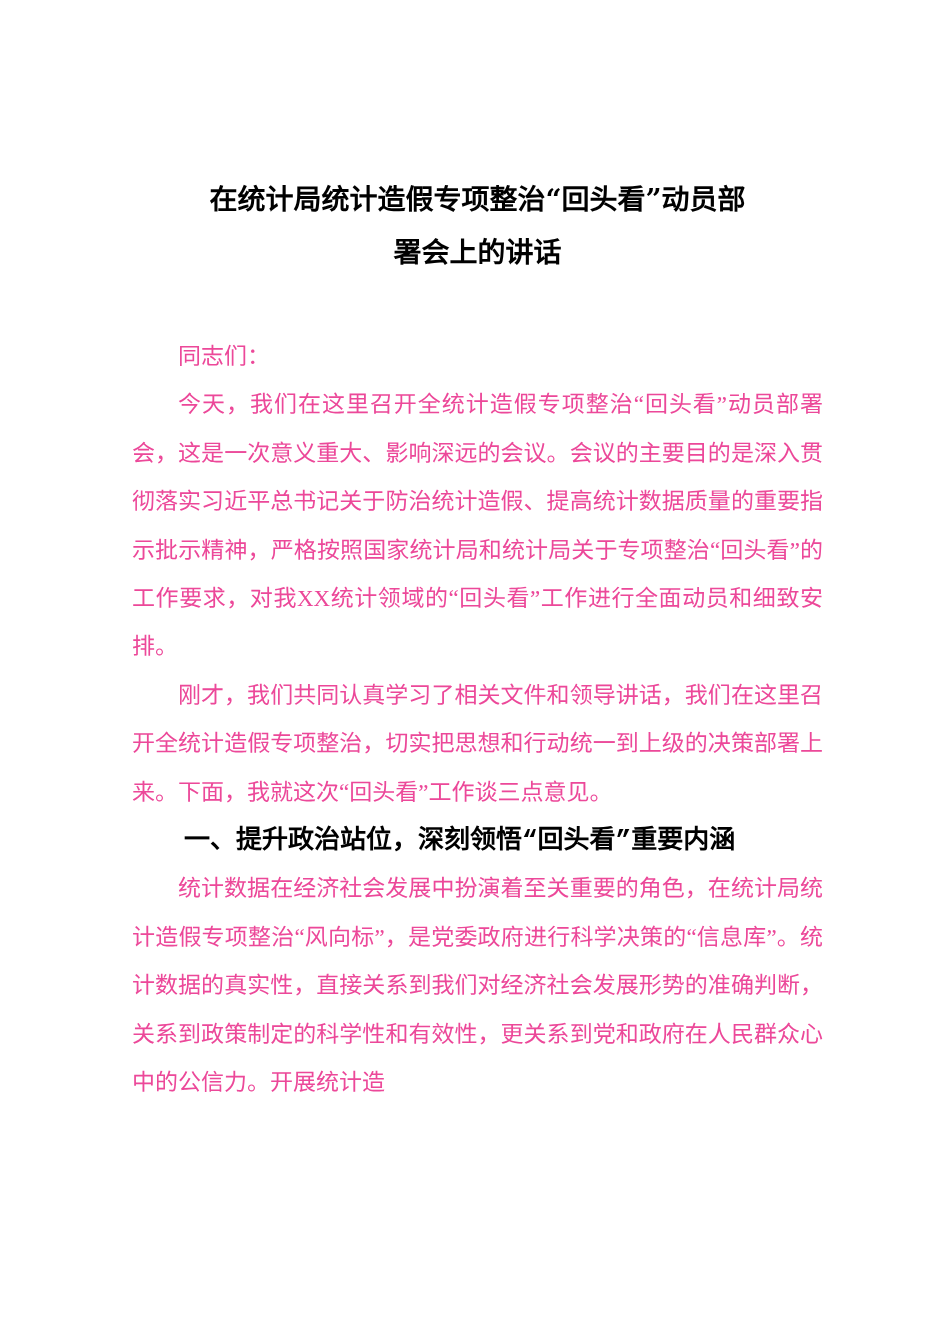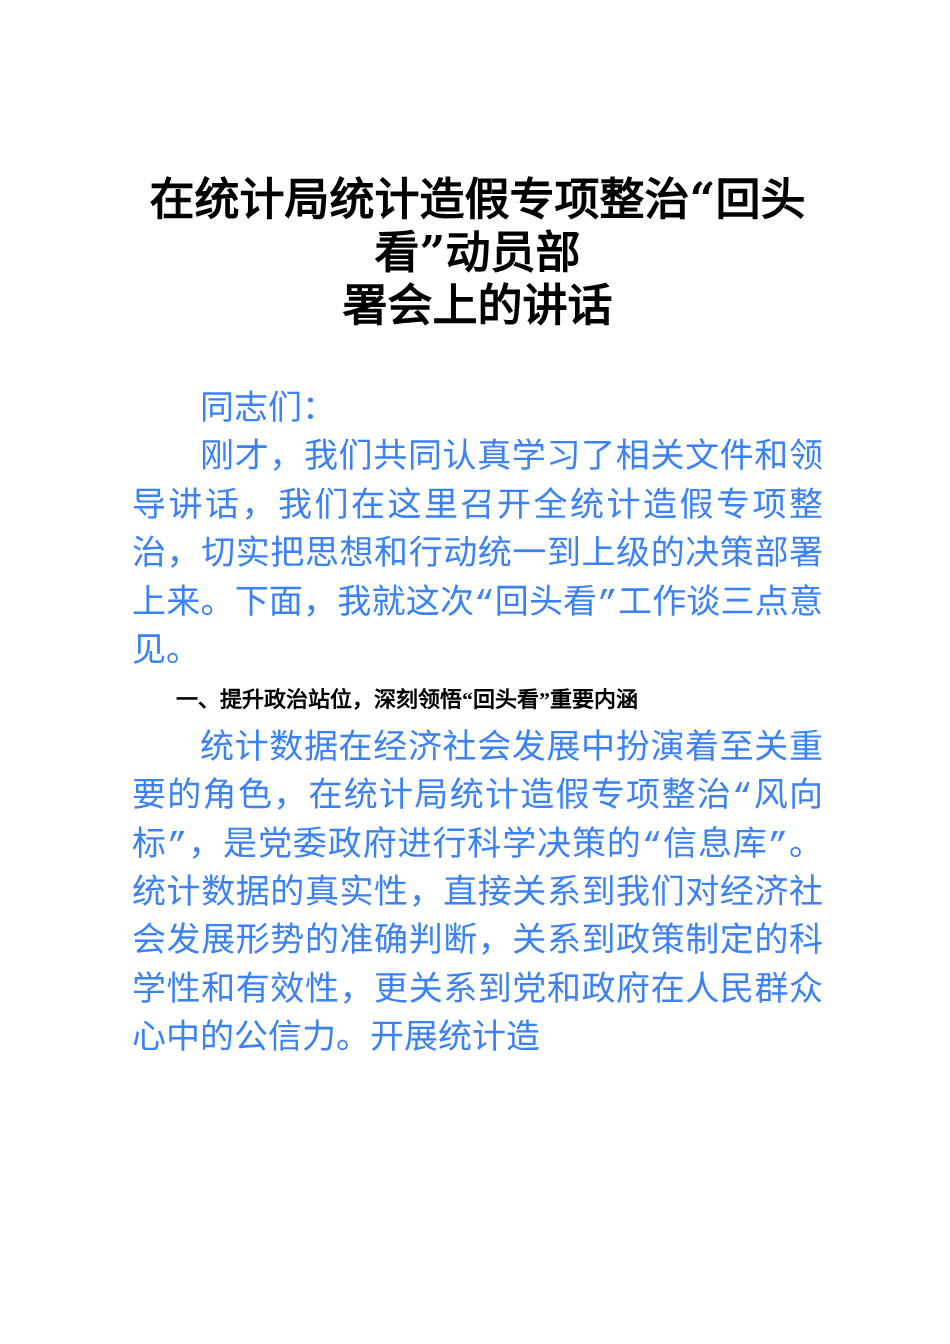--- a/index.html
+++ b/index.html
@@ -14,55 +14,56 @@
     height: 1344px;
     background: #ffffff;
     padding: 173px 127px 0 132px;
     overflow: hidden;
     color: #000000;
   }
   .doc-title {
     margin: 0 0 54px 0;
     font-family: "DejaVu Serif", "Liberation Serif", serif;
     font-weight: 700;
-    font-size: 45px;
+    font-size: 28px;
     line-height: 53px;
     text-align: center;
     white-space: pre-line;
     color: #000000;
   }
   .para {
     margin: 0;
-    font-family: Liberation Mono, monospace;
+    font-family: Liberation Serif, serif;
     font-weight: 400;
-    font-size: 34px;
+    font-size: 23px;
     line-height: 48.4px;
     text-align: justify;
     text-indent: 2em;
-    color: #3b82f6;
+    color: #ec4899;
   }
   .section-heading {
     margin: 0;
-    font-family: Liberation Serif, serif;
+    font-family: Liberation Mono, monospace;
     font-weight: 700;
-    font-size: 22px;
+    font-size: 26px;
     line-height: 48.4px;
     text-indent: 2em;
     text-align: left;
     color: #000000;
   }
 </style>
 </head>
 <body>
 
 <div class="doc-page">
   <h1 class="doc-title">在统计局统计造假专项整治“回头看”动员部
 署会上的讲话</h1>
 
   <p class="para">同志们：</p>
 
+  <p class="para">今天，我们在这里召开全统计造假专项整治“回头看”动员部署会，这是一次意义重大、影响深远的会议。会议的主要目的是深入贯彻落实习近平总书记关于防治统计造假、提高统计数据质量的重要指示批示精神，严格按照国家统计局和统计局关于专项整治“回头看”的工作要求，对我XX统计领域的“回头看”工作进行全面动员和细致安排。</p>
 
   <p class="para">刚才，我们共同认真学习了相关文件和领导讲话，我们在这里召开全统计造假专项整治，切实把思想和行动统一到上级的决策部署上来。下面，我就这次“回头看”工作谈三点意见。</p>
 
   <h2 class="section-heading">一、提升政治站位，深刻领悟“回头看”重要内涵</h2>
 
   <p class="para">统计数据在经济社会发展中扮演着至关重要的角色，在统计局统计造假专项整治“风向标”，是党委政府进行科学决策的“信息库”。统计数据的真实性，直接关系到我们对经济社会发展形势的准确判断，关系到政策制定的科学性和有效性，更关系到党和政府在人民群众心中的公信力。开展统计造</p>
 </div>
 
 </body></html>

